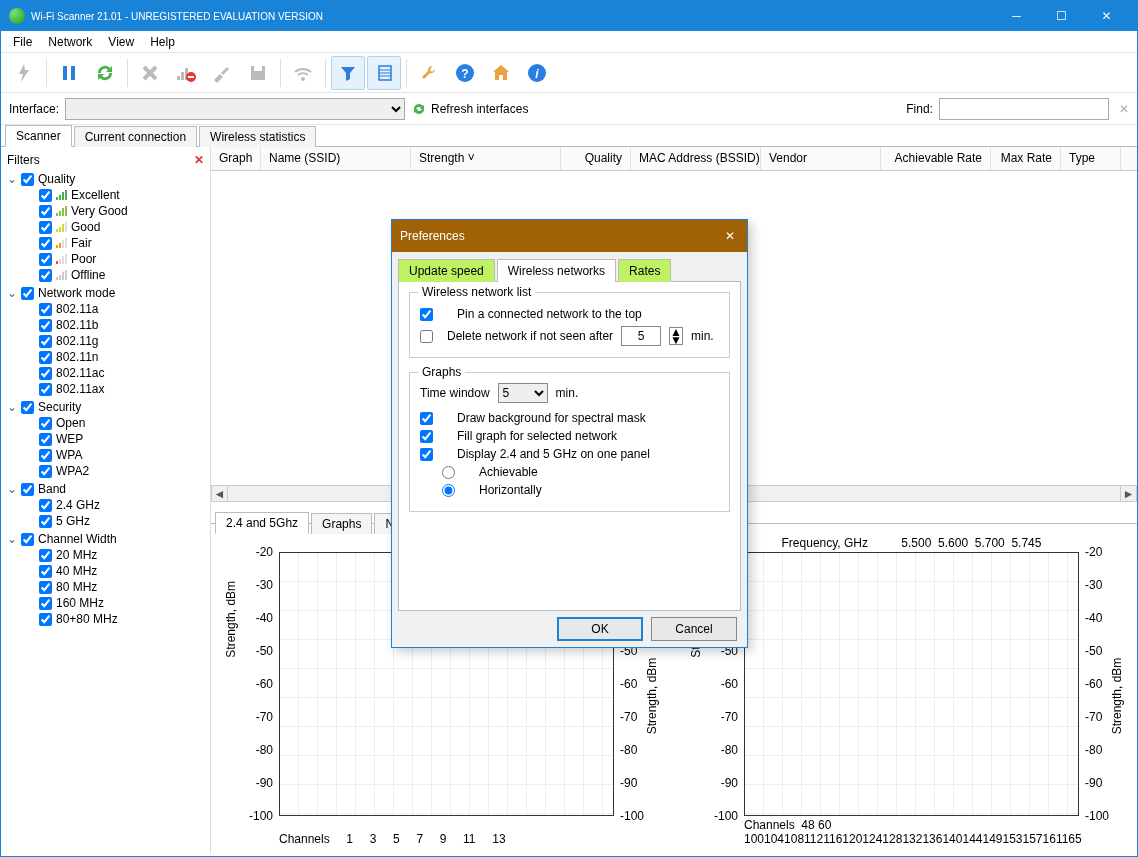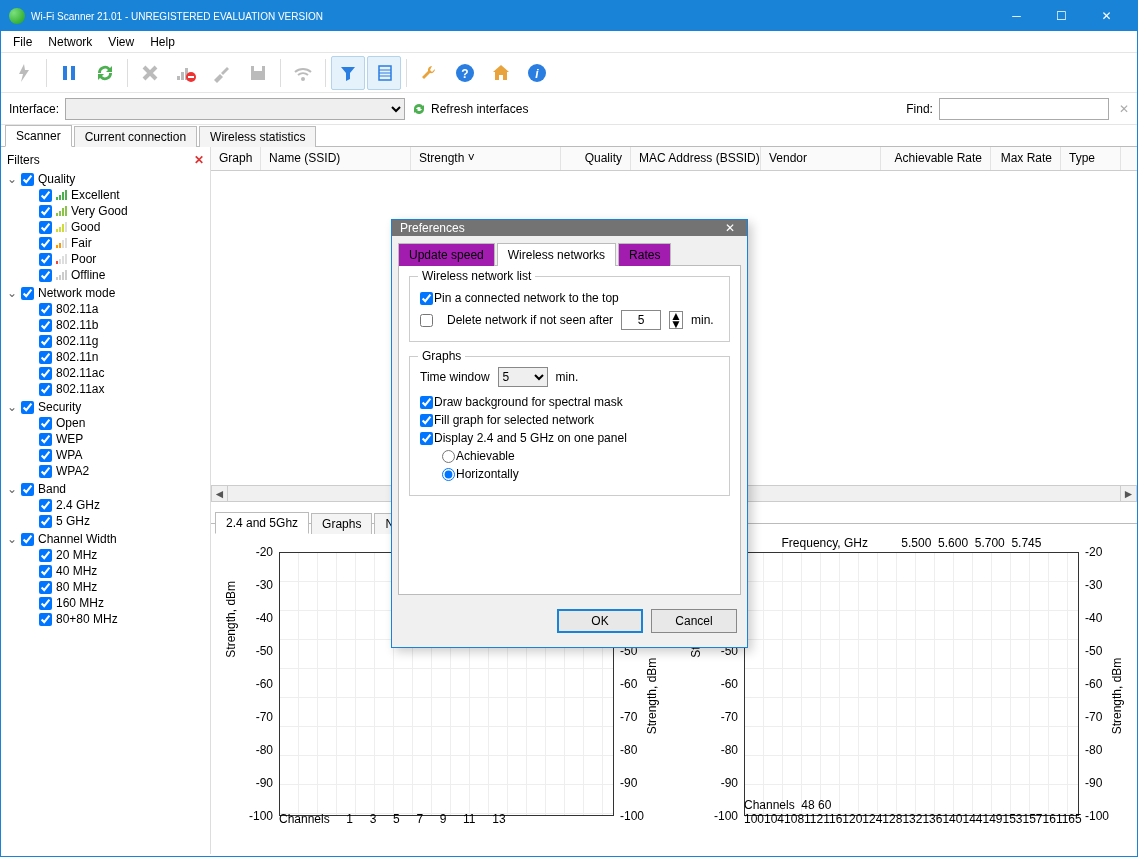--- a/index.html
+++ b/index.html
@@ -42,36 +42,36 @@
 .h-scroll .arrow { width:17px; height:17px; display:flex;align-items:center;justify-content:center;color:#555;cursor:pointer;border-left:1px solid #ccc;border-right:1px solid #ccc; }
 .sub-tabs { display: flex; border-bottom: 1px solid #bbb; padding: 0 4px; height: 22px; align-items: flex-end; }
 .sub-tabs .tab { padding: 3px 10px; border: 1px solid #bbb; border-bottom: none; background: #f4f4f4; cursor: pointer; margin-right: 2px; position: relative; top: 11px; }
 .sub-tabs .tab.active { background: #fff; border-bottom: 1px solid #fff; }
 .graphs-area { flex: 1; display: flex; gap: 20px; padding: 8px; background: #fff; }
 .graph-panel { flex: 1; position: relative; font-family: monospace; font-size: 11px; }
 .graph-canvas { position: absolute; left: 60px; right: 50px; top: 20px; bottom: 30px; border: 1px solid #333; background: repeating-linear-gradient(to right, transparent, transparent 18px, #eee 18px, #eee 19px), repeating-linear-gradient(to bottom, transparent, transparent 28px, #eee 28px, #eee 29px); }
 .graph-ylabel-l { position: absolute; left: 12px; top: 50%; transform: rotate(-90deg) translateX(50%); transform-origin: left; white-space: nowrap; }
 .graph-ylabel-r { position: absolute; right: 12px; top: 50%; transform: rotate(-90deg) translateX(50%); transform-origin: right; white-space: nowrap; }
 .graph-xtitle { position: absolute; top: 4px; left: 60px; right: 50px; text-align: center; }
-.graph-xtitle2 { position: absolute; bottom: 20px; left: 60px; }
+.graph-xtitle2 { position: absolute; bottom: 0; left: 60px; }
 .y-ticks { position: absolute; left: 28px; top: 20px; bottom: 30px; width: 30px; }
 .y-ticks div { position: absolute; right: 4px; transform: translateY(-50%); }
 .y-ticks-r { position: absolute; right: 18px; top: 20px; bottom: 30px; width: 30px; }
 .y-ticks-r div { position: absolute; left: 4px; transform: translateY(-50%); }
 
 .dialog { position: absolute; left: 390px; top: 218px; width: 357px; height: 429px; background: #f0f0f0; border: 1px solid #1883d7; box-shadow: 4px 4px 10px rgba(0,0,0,0.2); }
-.dialog .dlg-title { background: #737373; height: 16px; color: #fff; display: flex; align-items: center; padding: 0 8px; }
+.dialog .dlg-title { background: #a16207; height: 32px; color: #fff; display: flex; align-items: center; padding: 0 8px; }
 .dialog .dlg-title .close { margin-left: auto; cursor: pointer; padding: 0 4px; }
 .dialog .dlg-tabs { display: flex; padding: 6px 6px 0 6px; }
-.dialog .dlg-tab { padding: 4px 10px; border: 1px solid #bbb; background: #a21caf; cursor: pointer; margin-right: 2px; border-bottom: none; position:relative; top:1px;}
+.dialog .dlg-tab { padding: 4px 10px; border: 1px solid #bbb; background: #bef264; cursor: pointer; margin-right: 2px; border-bottom: none; position:relative; top:1px;}
 .dialog .dlg-tab.active { background: #fff; }
-.dialog .dlg-body { margin: 0 6px 14px 6px; border: 1px solid #bbb; background: #fff; padding: 10px; height: 330px; }
+.dialog .dlg-body { margin: 0 6px 6px 6px; border: 1px solid #bbb; background: #fff; padding: 10px; height: 330px; }
 .group-box { border: 1px solid #ccc; padding: 10px 10px 10px 10px; margin-bottom: 14px; position: relative; }
 .group-box .legend { position: absolute; top: -8px; left: 8px; background: #fff; padding: 0 4px; }
-.group-box label { display: flex; align-items: center; gap: 1px; margin: 4px 0; }
+.group-box label { display: flex; align-items: center; gap: 24px; margin: 4px 0; }
 .group-box .inline-row { display: flex; align-items: center; gap: 8px; }
 .group-box .radio-group { margin-left: 22px; }
 .dlg-buttons { display: flex; justify-content: flex-end; gap: 8px; padding: 0 10px 10px 0; }
 .dlg-buttons button { width: 86px; height: 24px; border: 1px solid #888; background: #e8e8e8; cursor: pointer; }
 .dlg-buttons button.primary { border: 2px solid #1883d7; }
 .num-input { width: 40px; height: 20px; border: 1px solid #888; text-align: center; }
 .combo { width: 50px; height: 20px; border: 1px solid #888; }
 svg { display:block; }
 </style>
 </head>

